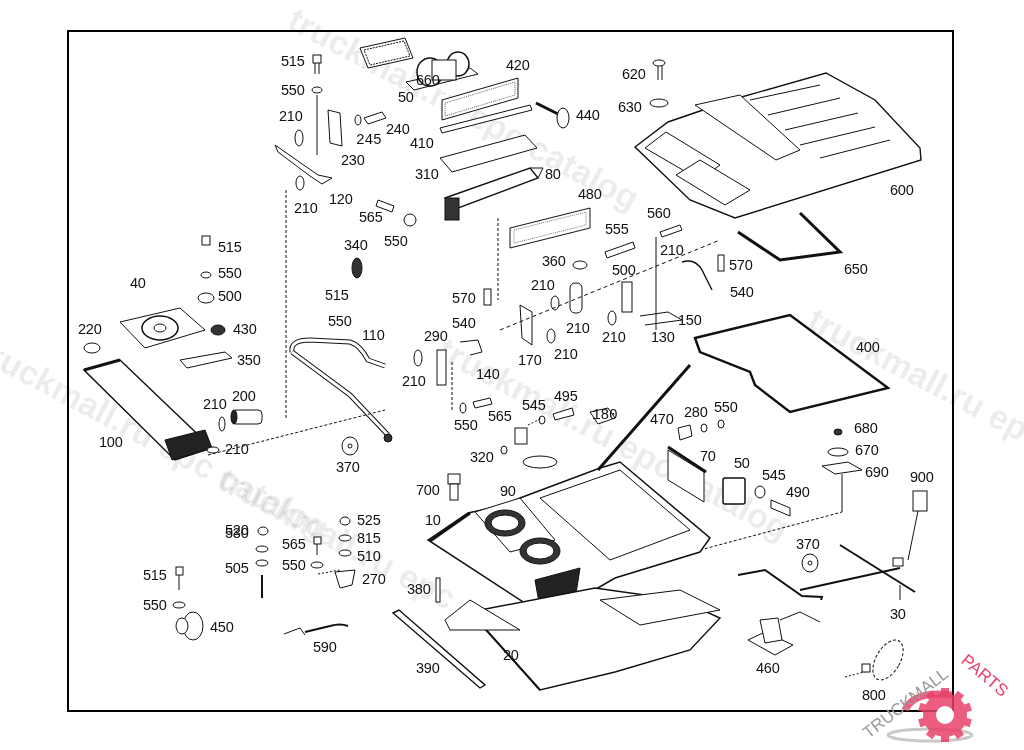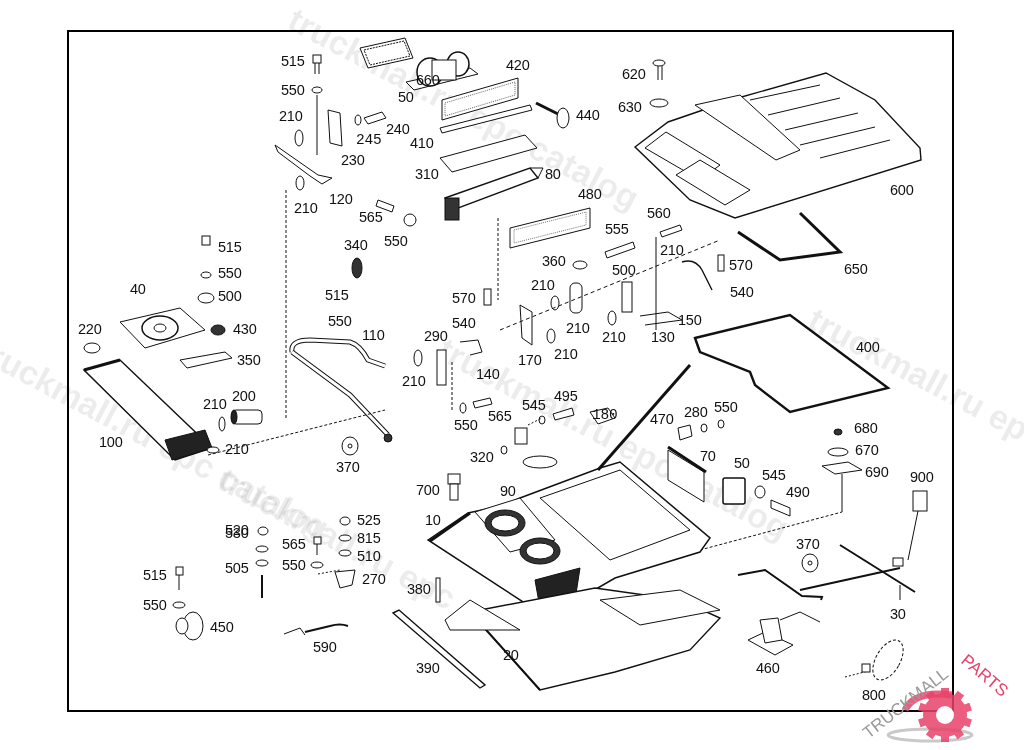--- a/index.html
+++ b/index.html
@@ -321,21 +321,21 @@
     <span class="lbl" style="left: 660px; top: 243px;">210</span>
     <span class="lbl" style="left: 542px; top: 254px;">360</span>
     <span class="lbl" style="left: 612px; top: 263px;">500</span>
     <span class="lbl" style="left: 729px; top: 258px;">570</span>
     <span class="lbl" style="left: 844px; top: 262px;">650</span>
     <span class="lbl" style="left: 218px; top: 266px;">550</span>
     <span class="lbl" style="left: 531px; top: 278px;">210</span>
     <span class="lbl" style="left: 730px; top: 285px;">540</span>
     <span class="lbl" style="left: 218px; top: 289px;">500</span>
     <span class="lbl" style="left: 325px; top: 288px;">515</span>
-    <span class="lbl" style="left: 130px; top: 282px;">40</span>
+    <span class="lbl" style="left: 130px; top: 276px;">40</span>
     <span class="lbl" style="left: 452px; top: 291px;">570</span>
     <span class="lbl" style="left: 328px; top: 314px;">550</span>
     <span class="lbl" style="left: 452px; top: 316px;">540</span>
     <span class="lbl" style="left: 678px; top: 313px;">150</span>
     <span class="lbl" style="left: 78px; top: 322px;">220</span>
     <span class="lbl" style="left: 233px; top: 322px;">430</span>
     <span class="lbl" style="left: 566px; top: 321px;">210</span>
     <span class="lbl" style="left: 362px; top: 328px;">110</span>
     <span class="lbl" style="left: 424px; top: 329px;">290</span>
     <span class="lbl" style="left: 602px; top: 330px;">210</span>

